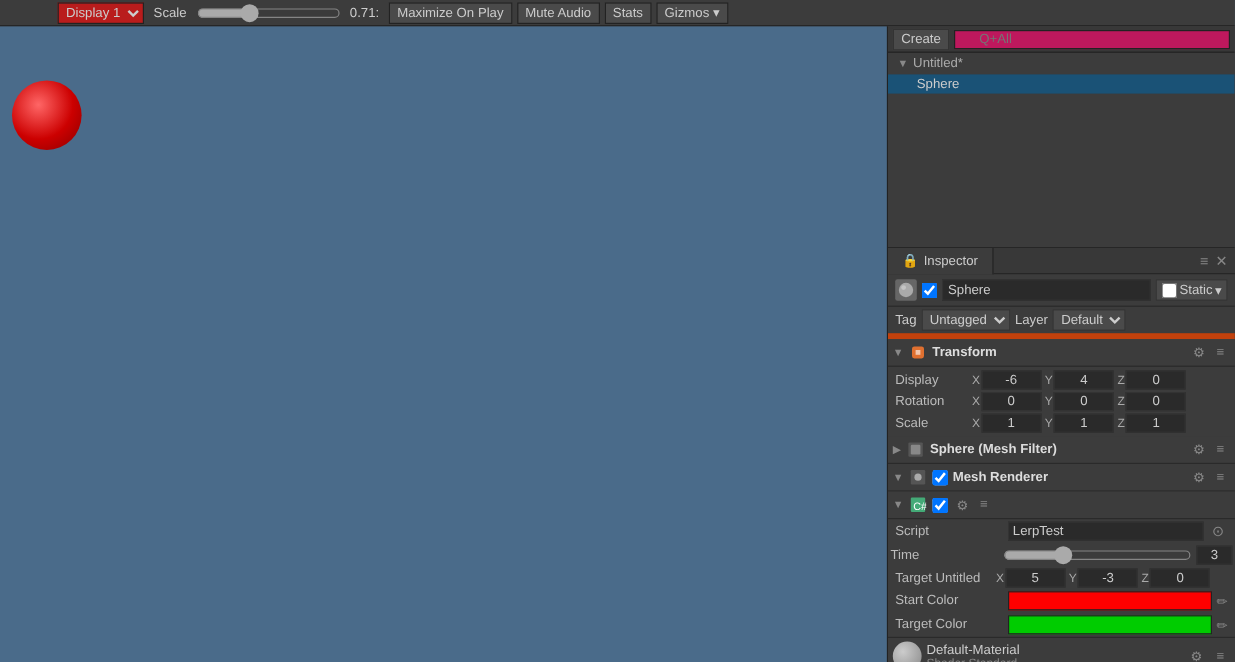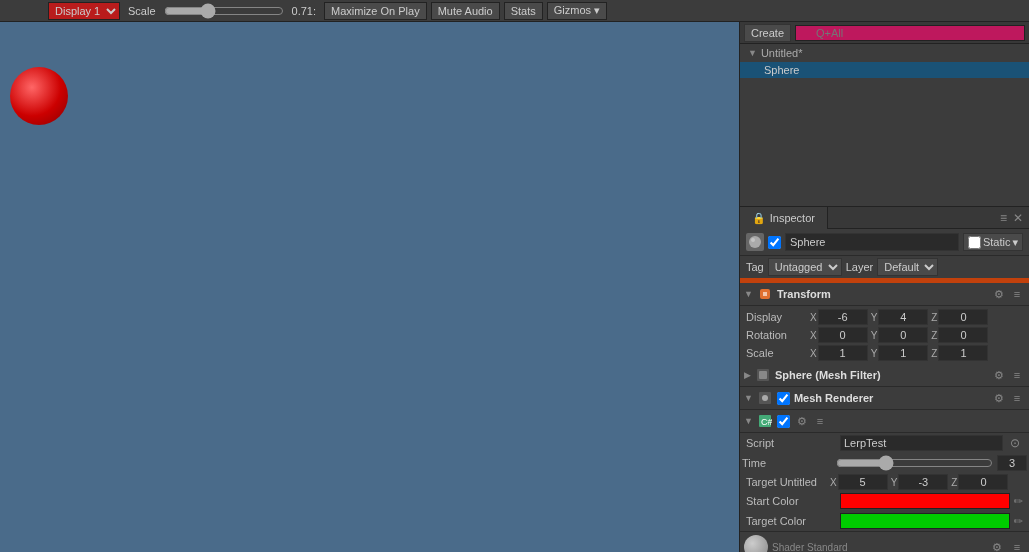--- a/index.html
+++ b/index.html
@@ -629,20 +629,21 @@
 
         <div class="color-field-row">
           <span class="field-label">Target Color</span>
           <div class="color-swatch" style="background: #00cc00;"></div>
           <button class="color-edit-btn">✏</button>
         </div>
 
         <div class="material-row">
           <div class="material-sphere"></div>
           <div class="material-info">
+            <div class="material-name">Default-Material</div>
             <div class="material-shader">
               <span>Shader</span>
               <span>Standard</span>
             </div>
           </div>
           <button class="component-action-btn">⚙</button>
           <button class="component-action-btn">≡</button>
         </div>
 
       </div>

